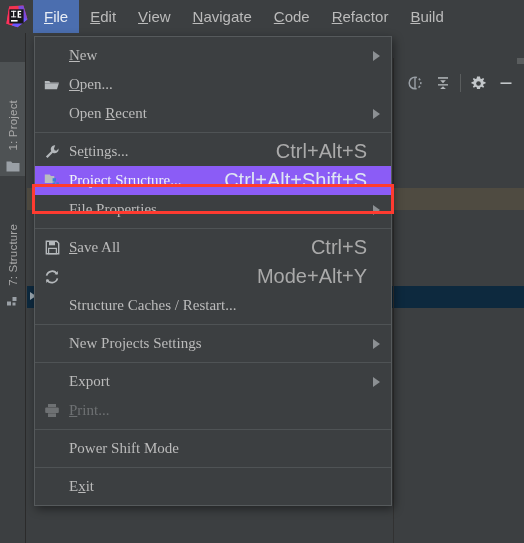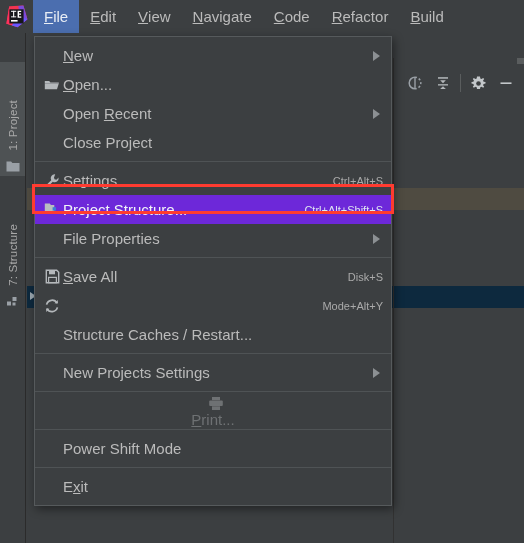--- a/index.html
+++ b/index.html
@@ -187,43 +187,45 @@
   }
   .mi .mi-icon {
     width: 22px;
     min-width: 22px;
     margin-left: 6px;
     display: flex;
     align-items: center;
     justify-content: center;
   }
   .mi .mi-label {
+    margin-left: 6px;
     white-space: nowrap;
+    font-family: Liberation Serif, serif;
   }
   .mi .mi-accel {
     margin-left: auto;
-    margin-right: 8px;
+    margin-right: 24px;
     color: #aaaaaa;
-    font-size: 11px;
+    font-size: 20px;
     white-space: nowrap;
   }
   .mi .mi-arrow {
     margin-left: auto;
     margin-right: 11px;
     width: 0; height: 0;
     border-left: 7px solid #8c9093;
     border-top: 5px solid transparent;
     border-bottom: 5px solid transparent;
   }
   .mi.selected {
-    background: #6d28d9;
+    background: #8b5cf6;
     color: #f0f3f8;
   }
   .mi.selected .mi-accel { color: #dfe6f2; }
-  .mi.disabled { color: #6e7173; flex-direction: column; }
+  .mi.disabled { color: #6e7173; }
   .mi.disabled .mi-label { color: #6e7173; }
   .mi-sep {
     height: 1px;
     background: #4f5355;
     margin: 4px 0;
   }
 
   
   #annotation {
     position: absolute;
@@ -343,24 +345,20 @@
             <path d="M0.8 5.6 h14.0 l-1.8 5.6 h-12.2 z" fill="#b4b8bb"></path>
           </svg>
         </span>
         <span class="mi-label"><span class="mn">O</span>pen...</span>
       </div>
       <div class="mi">
         <span class="mi-icon"></span>
         <span class="mi-label">Open <span class="mn">R</span>ecent</span>
         <span class="mi-arrow"></span>
       </div>
-      <div class="mi">
-        <span class="mi-icon"></span>
-        <span class="mi-label">Close Project</span>
-      </div>
       <div class="mi-sep"></div>
       <div class="mi">
         <span class="mi-icon">
           <svg width="16" height="16" viewBox="0 0 16 16">
             <path d="M11.2 1.3 a4 4 0 0 0 -4.0 5.9 L1.9 12.4 l1.6 1.6 5.3 -5.2 a4 4 0 0 0 5.8 -4.2 l-2.2 2.2 -1.9 -0.5 -0.5 -1.9 z" fill="#b4b8bb"></path>
           </svg>
         </span>
         <span class="mi-label">Se<span class="mn">t</span>tings...</span>
         <span class="mi-accel">Ctrl+Alt+S</span>
       </div>
@@ -384,21 +382,21 @@
       <div class="mi-sep"></div>
       <div class="mi">
         <span class="mi-icon">
           <svg width="15" height="15" viewBox="0 0 15 15">
             <path d="M1.3 1.3 h10.4 l2.0 2.0 v10.4 h-12.4 z" fill="none" stroke="#b4b8bb" stroke-width="1.4"></path>
             <rect x="4.0" y="1.3" width="6.0" height="4.0" fill="#b4b8bb"></rect>
             <rect x="3.6" y="8.4" width="7.8" height="5.3" fill="none" stroke="#b4b8bb" stroke-width="1.2"></rect>
           </svg>
         </span>
         <span class="mi-label"><span class="mn">S</span>ave All</span>
-        <span class="mi-accel">Disk+S</span>
+        <span class="mi-accel">Ctrl+S</span>
       </div>
       <div class="mi">
         <span class="mi-icon">
           <svg width="16" height="16" viewBox="0 0 16 16">
             <path d="M13.0 5.2 A5.6 5.6 0 0 0 2.6 6.6" fill="none" stroke="#b4b8bb" stroke-width="1.7"></path>
             <path d="M3.0 10.6 A5.6 5.6 0 0 0 13.4 9.4" fill="none" stroke="#b4b8bb" stroke-width="1.7"></path>
             <path d="M13.8 2.0 l0.1 3.6 -3.4 -0.4 z" fill="#b4b8bb"></path>
             <path d="M2.3 14.0 l-0.2 -3.6 3.4 0.4 z" fill="#b4b8bb"></path>
           </svg>
         </span>
@@ -408,20 +406,25 @@
         <span class="mi-icon"></span>
         <span class="mi-label">Structure Caches / Restart...</span>
       </div>
       <div class="mi-sep"></div>
       <div class="mi">
         <span class="mi-icon"></span>
         <span class="mi-label">New Projects Settings</span>
         <span class="mi-arrow"></span>
       </div>
       <div class="mi-sep"></div>
+      <div class="mi">
+        <span class="mi-icon"></span>
+        <span class="mi-label">Export</span>
+        <span class="mi-arrow"></span>
+      </div>
       <div class="mi disabled">
         <span class="mi-icon">
           <svg width="16" height="15" viewBox="0 0 16 15">
             <rect x="4.0" y="1.0" width="8.0" height="3.2" fill="#6e7173"></rect>
             <rect x="1.2" y="4.4" width="13.6" height="5.6" rx="1" fill="#6e7173"></rect>
             <rect x="4.0" y="10.3" width="8.0" height="3.7" fill="#6e7173"></rect>
           </svg>
         </span>
         <span class="mi-label"><span class="mn">P</span>rint...</span>
       </div>

